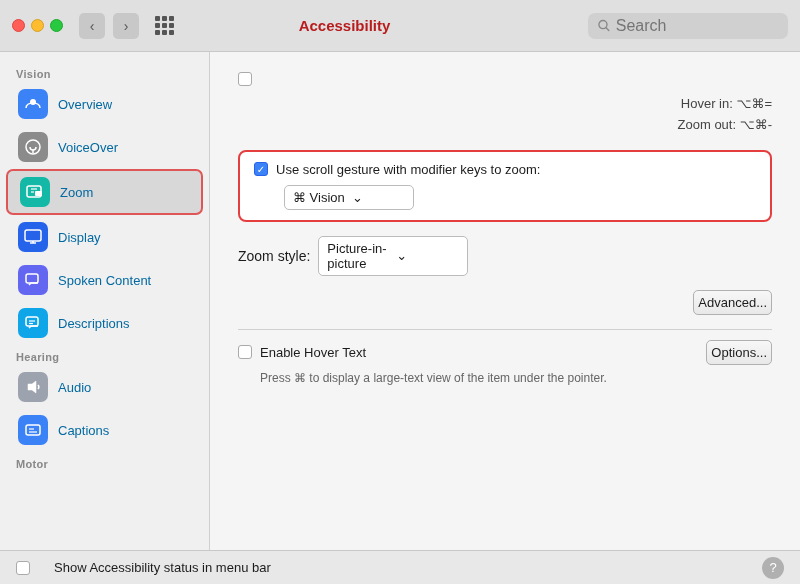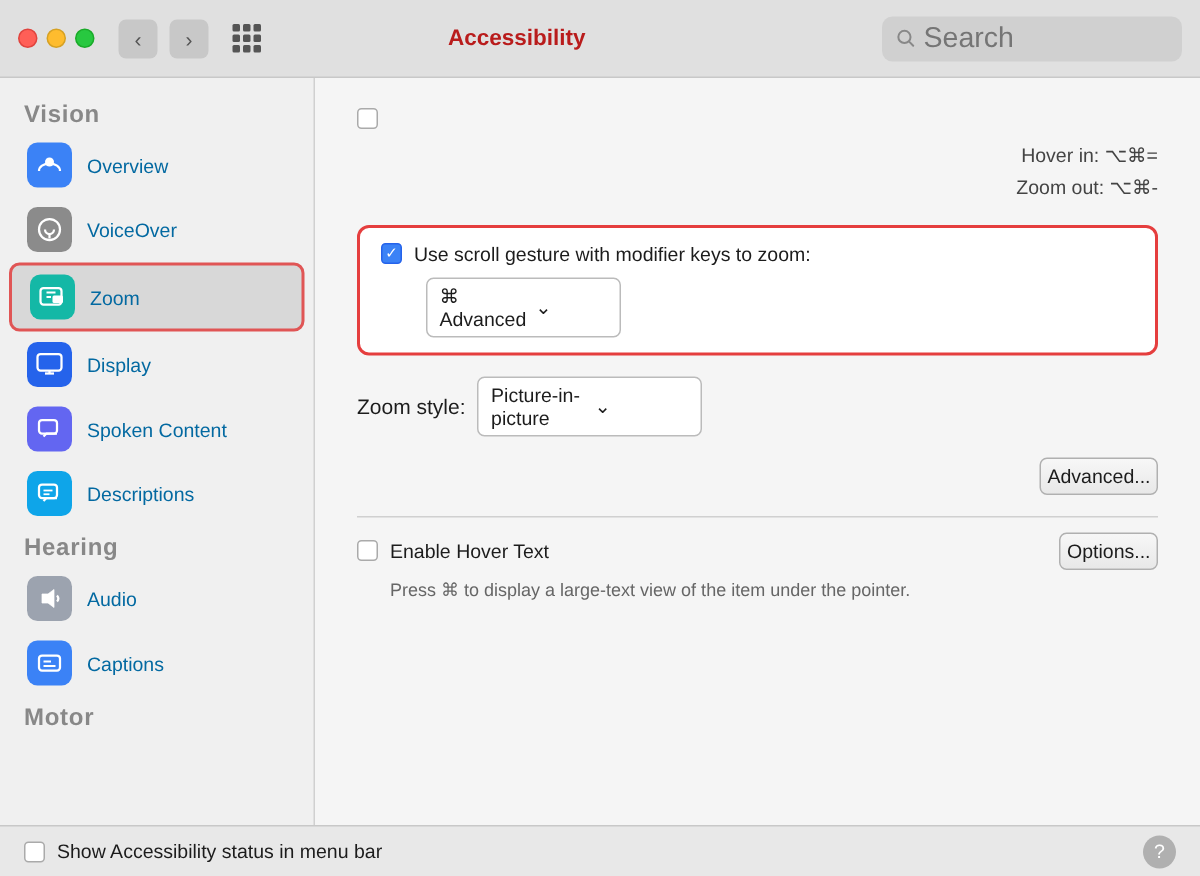--- a/index.html
+++ b/index.html
@@ -82,41 +82,41 @@
       background: #d0d0d0;
       border-radius: 7px;
       padding: 4px 10px;
       gap: 6px;
       width: 200px;
     }
     .search-bar input {
       background: transparent;
       border: none;
       outline: none;
-      font-size: 19px;
+      font-size: 16px;
       color: #888;
       width: 100%;
     }
 
     
     .main {
       display: flex;
       height: calc(584px - 52px - 34px);
     }
 
     
     .sidebar {
       width: 210px;
       background: #f0f0f0;
       border-right: 1px solid #d0d0d0;
       padding: 10px 0;
       overflow-y: auto;
     }
     .section-label {
-      font-size: 16px;
+      font-size: 11px;
       font-weight: 600;
       color: #888;
       padding: 6px 16px 2px 16px;
       letter-spacing: 0.03em;
     }
     .sidebar-item {
       display: flex;
       align-items: center;
       padding: 6px 12px;
       gap: 10px;
@@ -274,21 +274,21 @@
     }
 
     
     .bottombar {
       height: 34px;
       background: #e8e8e8;
       border-top: 1px solid #c8c8c8;
       display: flex;
       align-items: center;
       padding: 0 16px;
-      gap: 8px;
+      gap: 24px;
     }
     .show-checkbox {
       width: 14px;
       height: 14px;
       border: 1.5px solid #aaa;
       border-radius: 3px;
       background: white;
       cursor: pointer;
     }
     .show-label {
@@ -453,21 +453,21 @@
     </div>
 
     <div class="highlight-box">
       <div class="row">
         <div class="checkbox checked">✓</div>
         <span class="label-text">Use scroll gesture with modifier keys to zoom:</span>
       </div>
       <div class="dropdown-row">
         <div style="width:22px"></div>
         <div class="select-box">
-          <span>⌘ Advanced</span>
+          <span>⌘ Vision</span>
           <span class="chevron-icon">⌄</span>
         </div>
       </div>
     </div>
 
     <div class="zoom-style-row">
       <span class="zoom-style-label">Zoom style:</span>
       <div class="select-box" style="min-width:150px">
         <span>Picture-in-picture</span>
         <span class="chevron-icon">⌄</span>

